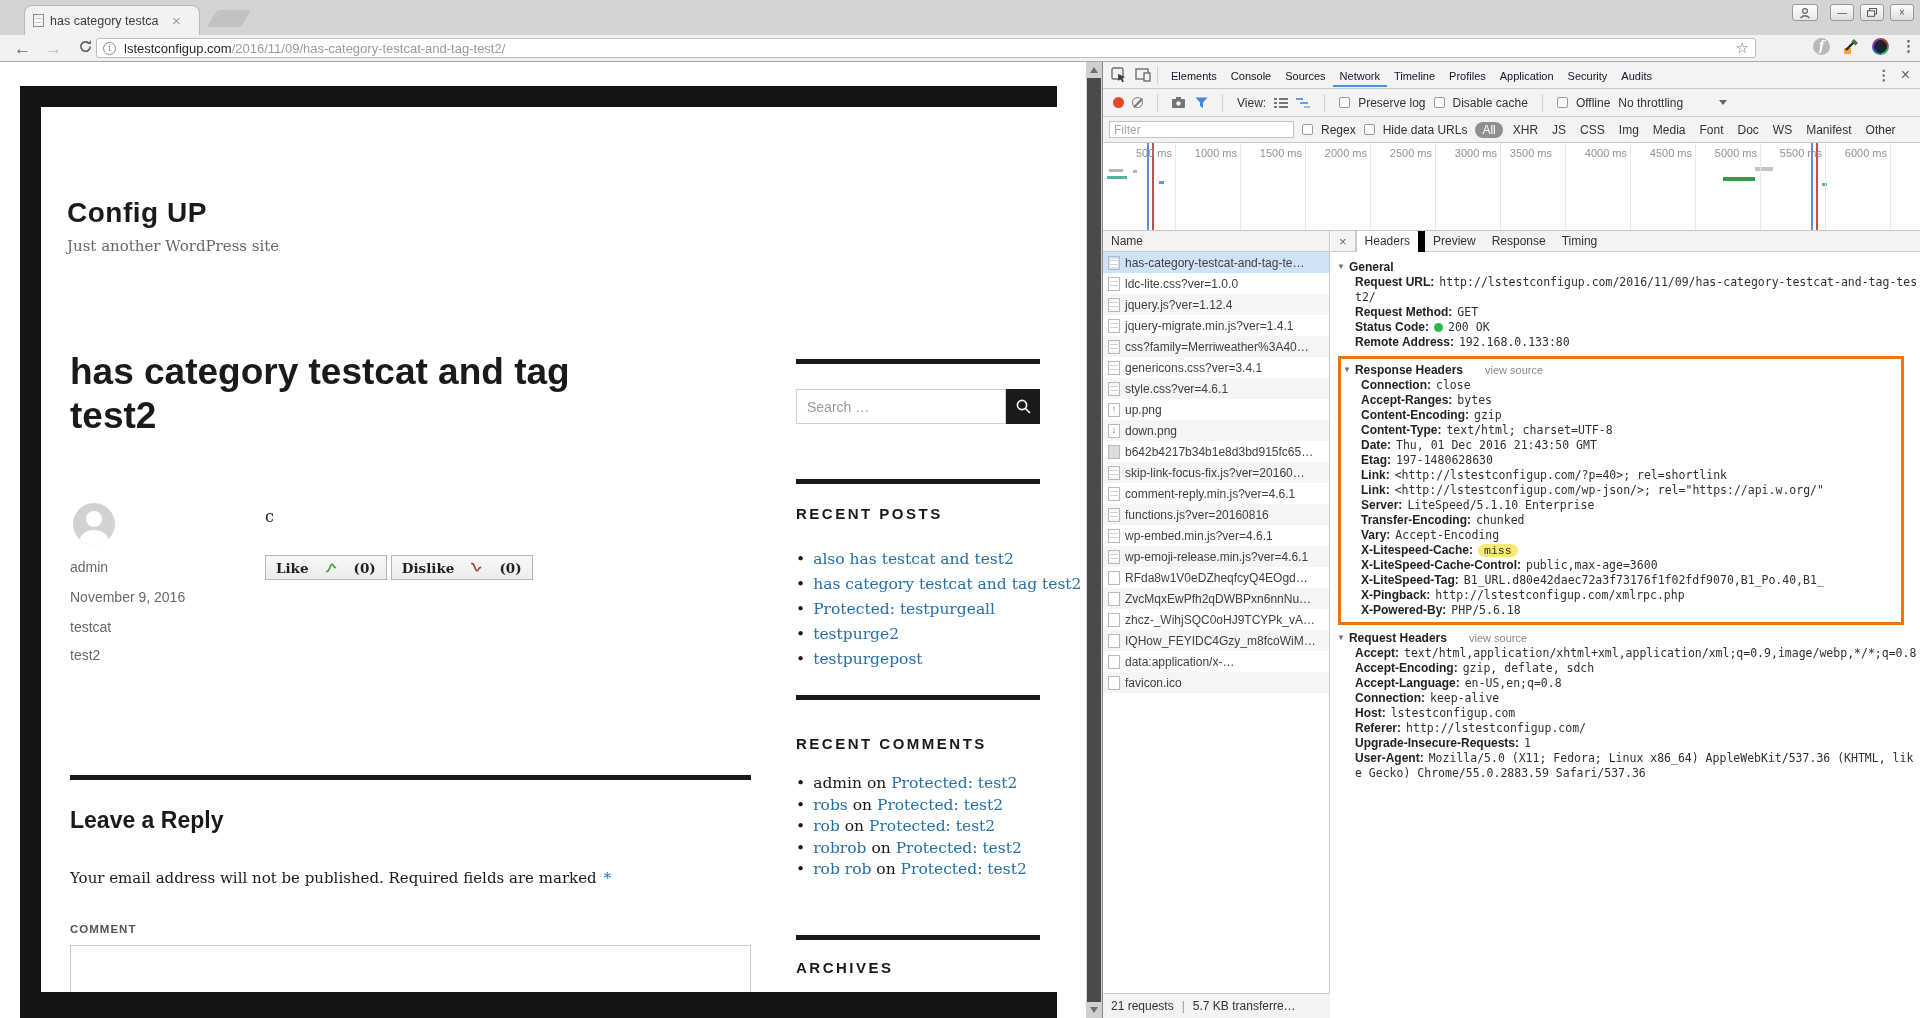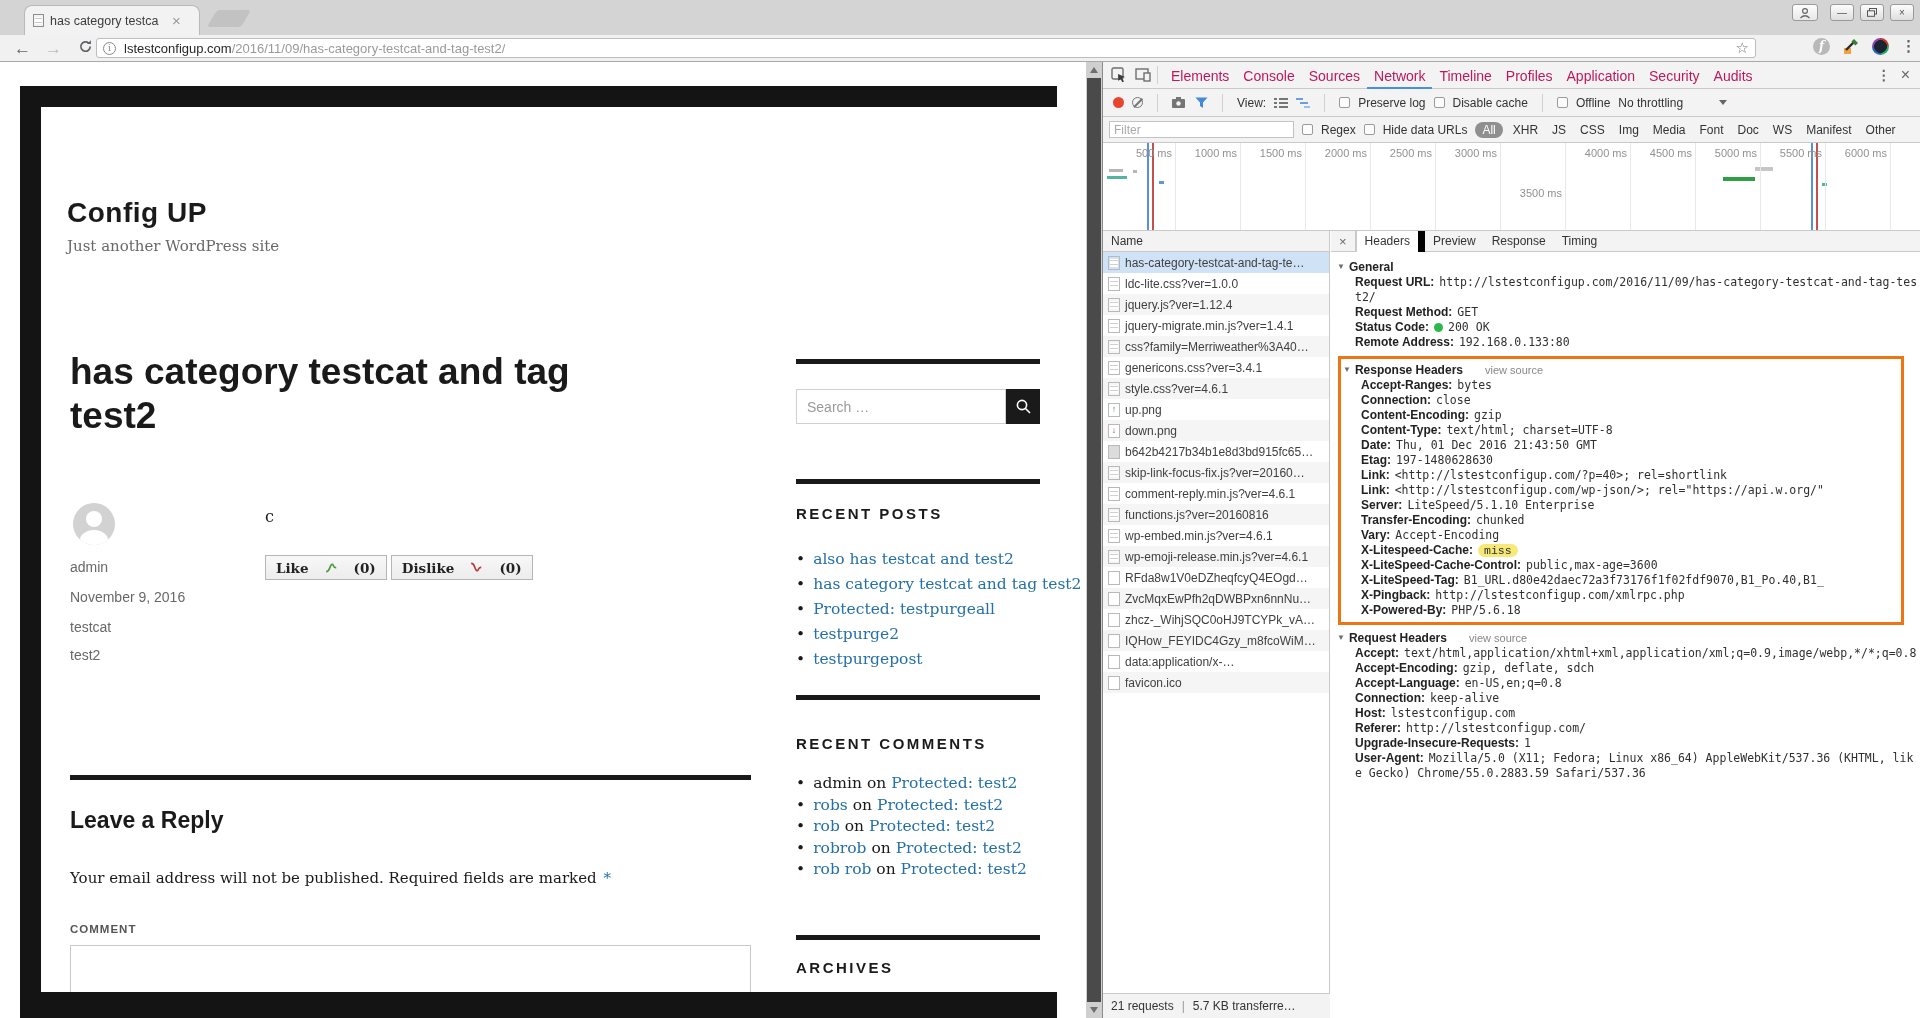--- a/index.html
+++ b/index.html
@@ -91,21 +91,21 @@
   .pg-arrow.up { top:5px; border-bottom:6px solid #6e6e6e; }
   .pg-arrow.down { bottom:5px; border-top:6px solid #6e6e6e; }
 
   
   .devtools { position:absolute; left:1102px; top:0; width:818px; height:956px; background:#fff;
               border-left:1px solid #8a8a8a; font-size:12px; color:#333; }
   .dt-tabbar { position:absolute; left:0; top:0; right:0; height:27px; background:#f3f3f3;
                border-bottom:1px solid #c9c9c9; display:flex; align-items:center; }
   .dt-icobtn { margin-left:8px; display:flex; align-items:center; }
   .dt-sep { width:1px; height:18px; background:#d0d0d0; margin:0 6px; }
-  .dt-tab { padding:6px 7px 5px; font-size:14px; color:#be185d; cursor:default; }
+  .dt-tab { padding:6px 7px 5px; font-size:11px; color:#0f172a; cursor:default; }
   .dt-tab.active { border-bottom:2px solid #4a90e2; padding-bottom:3px; }
   .dt-tabbar-right { margin-left:auto; display:flex; align-items:center; gap:10px; padding-right:10px; }
   .dt-kebab { color:#666; font-size:14px; font-weight:bold; }
   .dt-close { color:#666; font-size:16px; }
 
   .dt-toolbar { position:absolute; left:0; top:27px; right:0; height:28px; background:#f3f3f3;
                 border-bottom:1px solid #c9c9c9; display:flex; align-items:center; gap:8px; padding:0 6px; }
   .rec-dot { width:11px; height:11px; border-radius:50%; background:#e8442f; margin-left:4px; }
   .clear-ico { width:11px; height:11px; border:1.5px solid #757575; border-radius:50%; position:relative; }
   .clear-ico::after { content:""; position:absolute; left:-1px; top:4px; width:12px; height:1.5px; background:#757575; transform:rotate(-45deg); }
@@ -413,21 +413,21 @@
           <div class="ruler-label" style="left: 76px;">1000 ms</div>
           <div class="ruler-line" style="left: 202px;"></div>
           <div class="ruler-label" style="left: 141px;">1500 ms</div>
           <div class="ruler-line" style="left: 267px;"></div>
           <div class="ruler-label" style="left: 206px;">2000 ms</div>
           <div class="ruler-line" style="left: 332px;"></div>
           <div class="ruler-label" style="left: 271px;">2500 ms</div>
           <div class="ruler-line" style="left: 397px;"></div>
           <div class="ruler-label" style="left: 336px;">3000 ms</div>
           <div class="ruler-line" style="left: 462px;"></div>
-          <div class="ruler-label" style="left: 401px; margin-top: 40px;">3500 ms</div>
+          <div class="ruler-label" style="left: 391px;">3500 ms</div>
           <div class="ruler-line" style="left: 527px;"></div>
           <div class="ruler-label" style="left: 466px;">4000 ms</div>
           <div class="ruler-line" style="left: 592px;"></div>
           <div class="ruler-label" style="left: 531px;">4500 ms</div>
           <div class="ruler-line" style="left: 657px;"></div>
           <div class="ruler-label" style="left: 596px;">5000 ms</div>
           <div class="ruler-line" style="left: 722px;"></div>
           <div class="ruler-label" style="left: 661px;">5500 ms</div>
           <div class="ruler-line" style="left: 787px;"></div>
           <div class="ruler-label" style="left: 726px;">6000 ms</div>
@@ -557,22 +557,22 @@
           </div>
 
           <div class="orange-box">
             <div class="hsection" style="margin-bottom:0">
               <div class="hsec-head">
                 <span class="tri">▼</span>
                 <span class="hsec-title">Response Headers</span>
                 <span class="view-src">view source</span>
               </div>
               <div id="response-rows">
+                  <div class="h-row"><span class="h-name">Connection:</span><span class="h-val">close</span></div>
                   <div class="h-row"><span class="h-name">Accept-Ranges:</span><span class="h-val">bytes</span></div>
-                  <div class="h-row"><span class="h-name">Connection:</span><span class="h-val">close</span></div>
                   <div class="h-row"><span class="h-name">Content-Encoding:</span><span class="h-val">gzip</span></div>
                   <div class="h-row"><span class="h-name">Content-Type:</span><span class="h-val">text/html; charset=UTF-8</span></div>
                   <div class="h-row"><span class="h-name">Date:</span><span class="h-val">Thu, 01 Dec 2016 21:43:50 GMT</span></div>
                   <div class="h-row"><span class="h-name">Etag:</span><span class="h-val">197-1480628630</span></div>
                   <div class="h-row"><span class="h-name">Link:</span><span class="h-val">&lt;http://lstestconfigup.com/?p=40&gt;; rel=shortlink</span></div>
                   <div class="h-row"><span class="h-name">Link:</span><span class="h-val">&lt;http://lstestconfigup.com/wp-json/&gt;; rel="https://api.w.org/"</span></div>
                   <div class="h-row"><span class="h-name">Server:</span><span class="h-val">LiteSpeed/5.1.10 Enterprise</span></div>
                   <div class="h-row"><span class="h-name">Transfer-Encoding:</span><span class="h-val">chunked</span></div>
                   <div class="h-row"><span class="h-name">Vary:</span><span class="h-val">Accept-Encoding</span></div>
                   <div class="h-row"><span class="h-name">X-Litespeed-Cache:</span><span class="h-val hl">miss</span></div>

